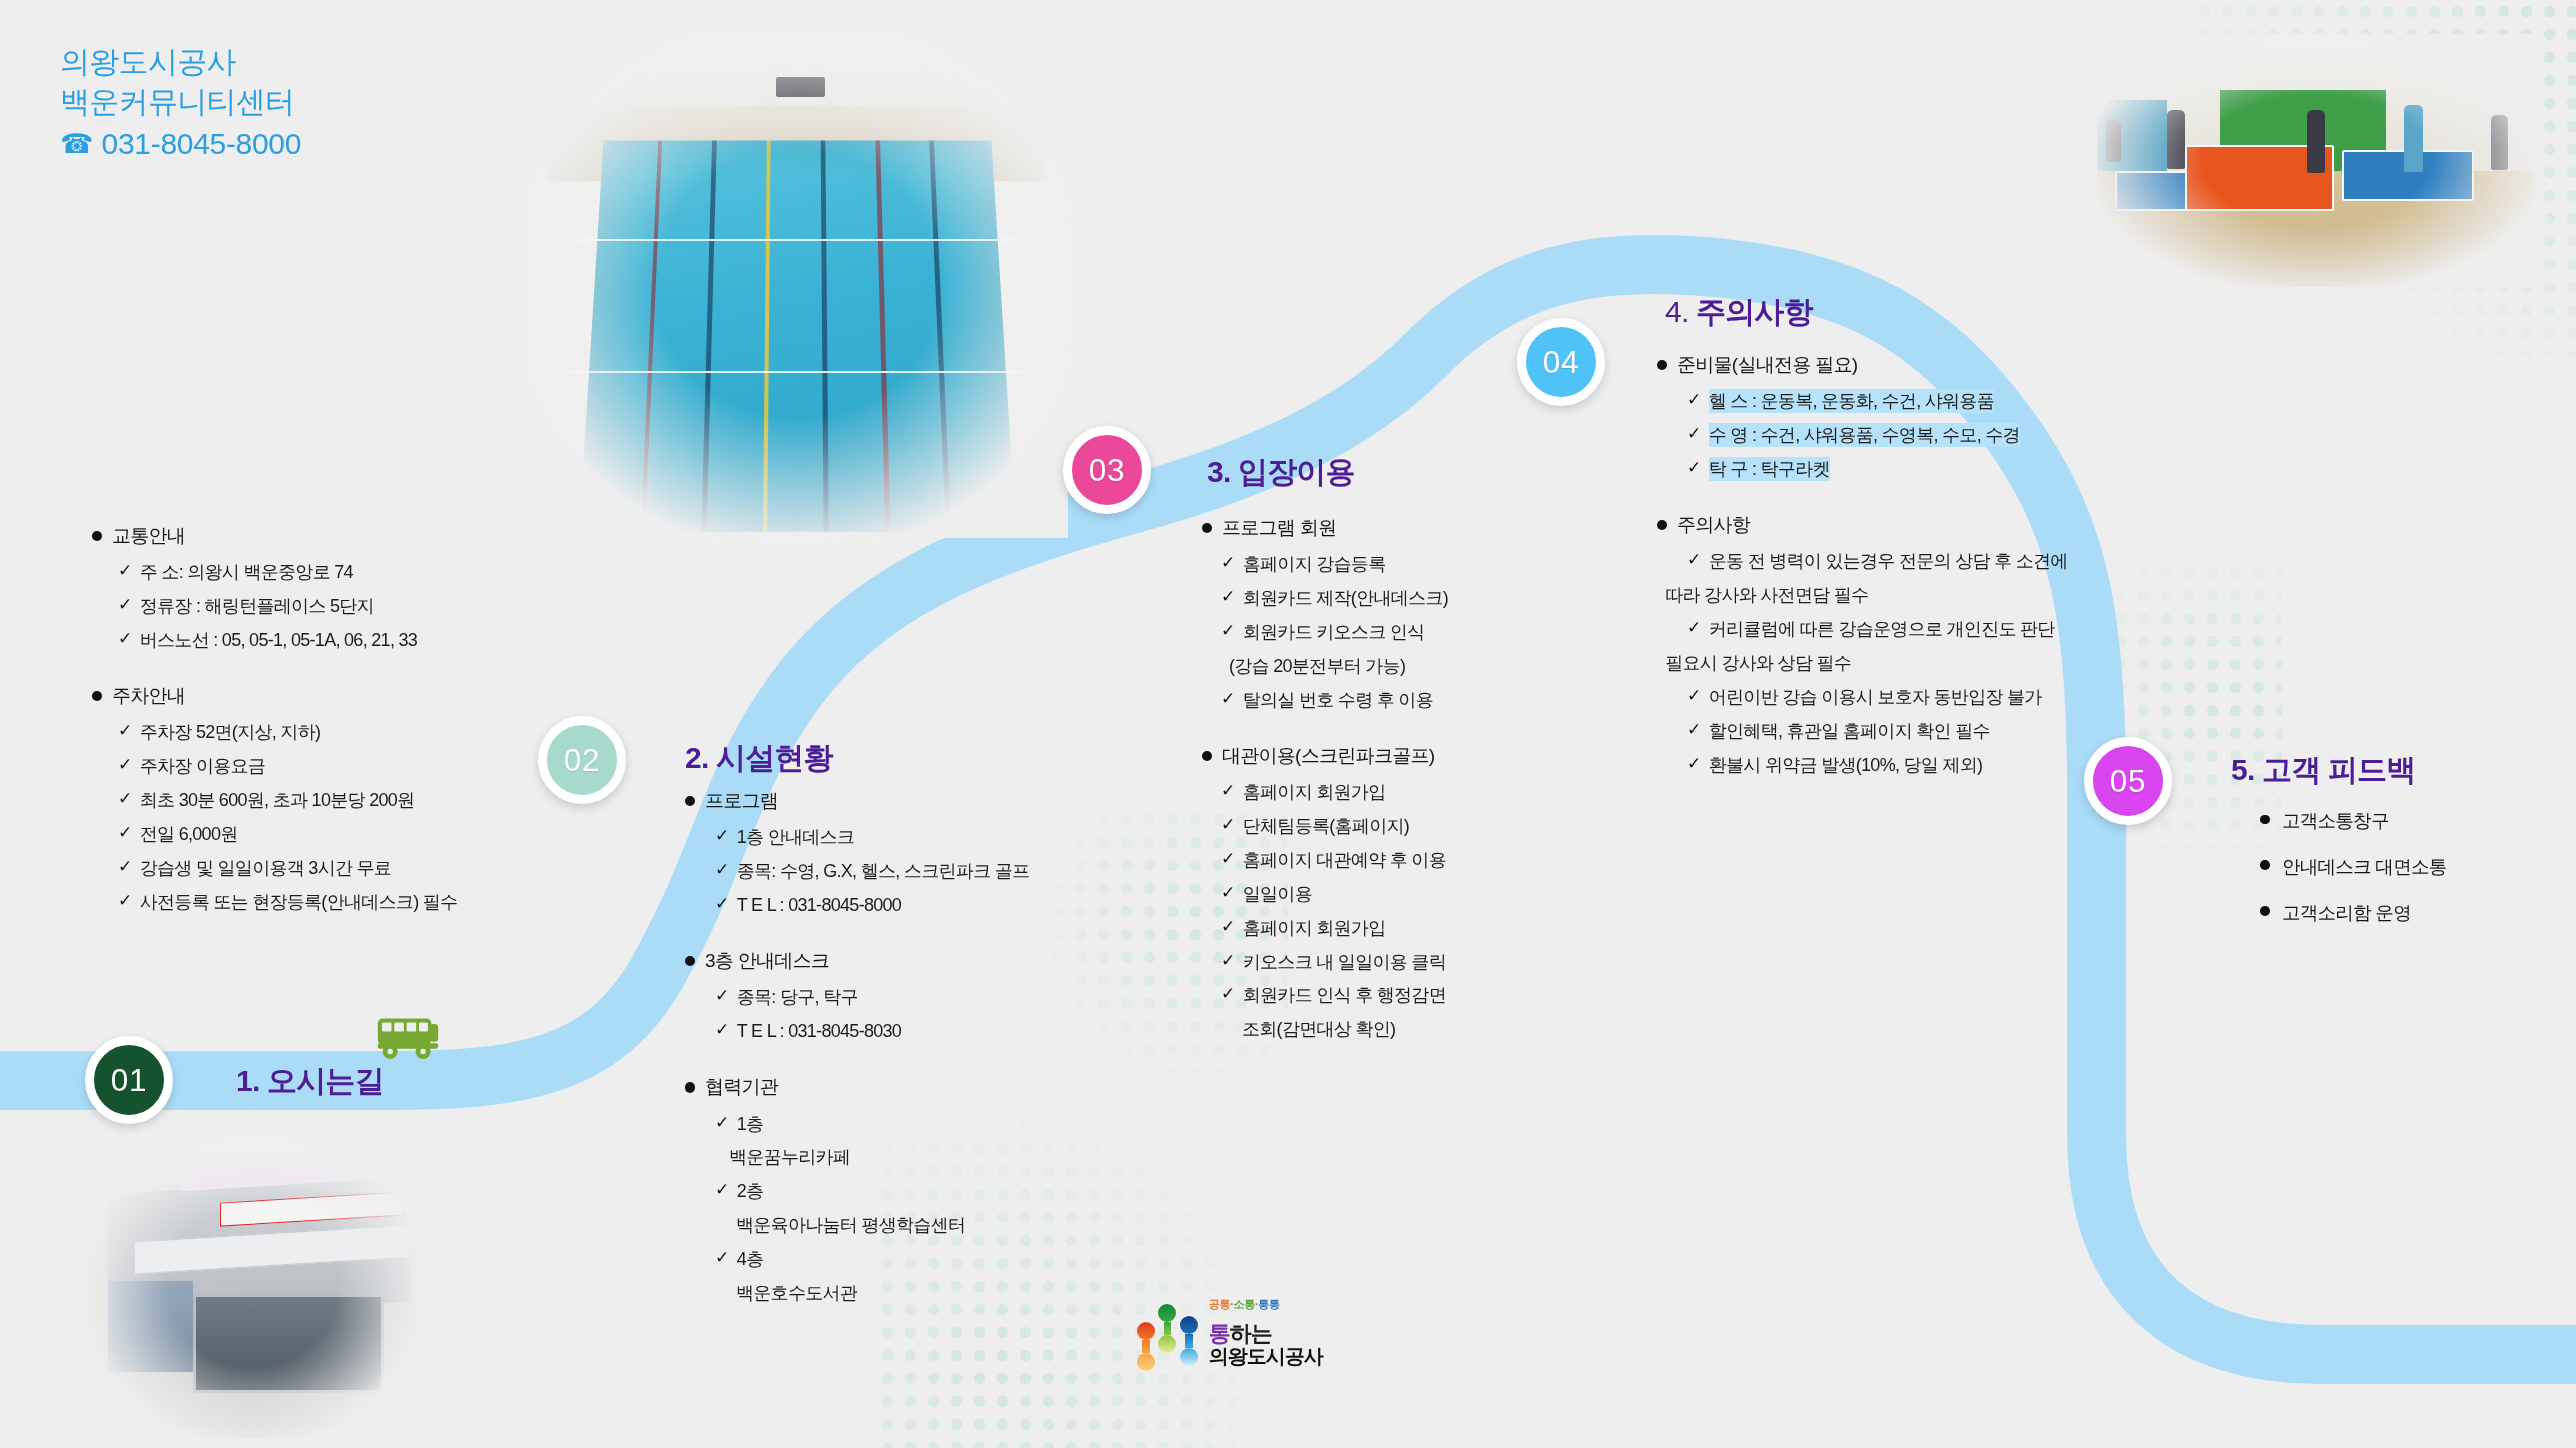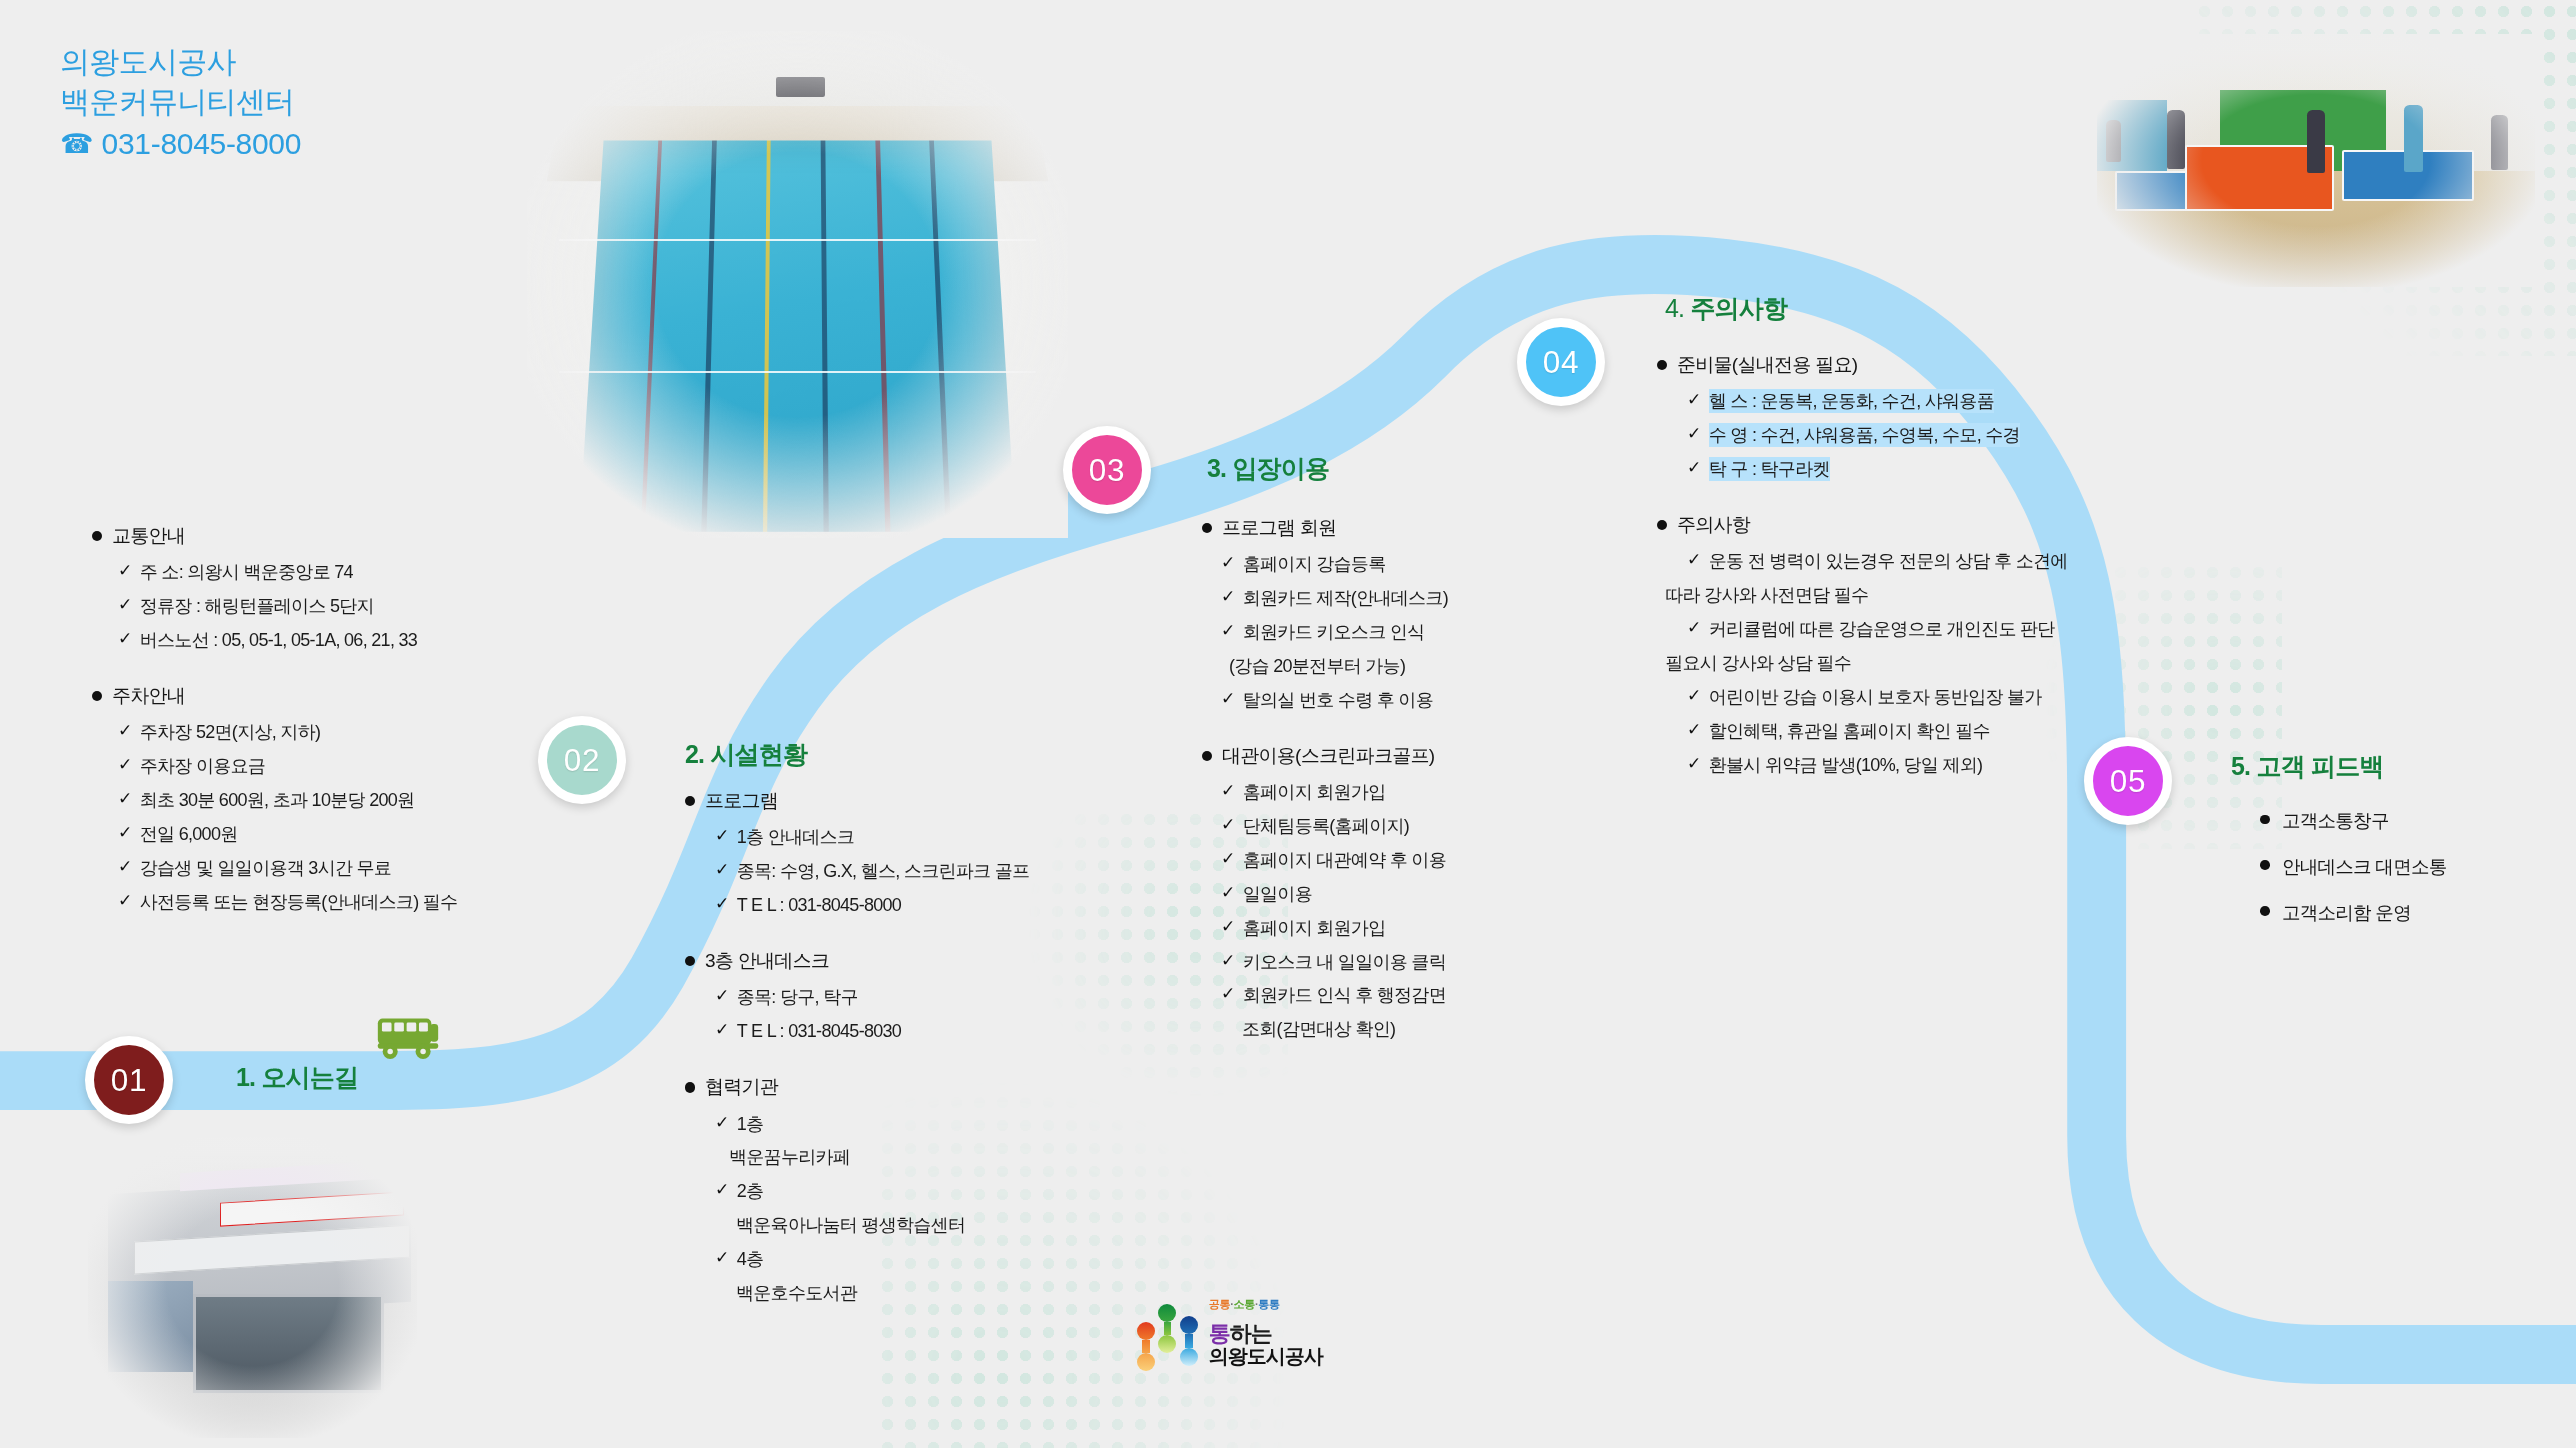--- a/index.html
+++ b/index.html
@@ -106,29 +106,29 @@
     background:linear-gradient(180deg,#d2d2d2,#c2c2c2); }
 
   
   .badge {
     position:absolute; border-radius:50%; display:flex; align-items:center; justify-content:center;
     color:#ffffff; font-size:31.5px; letter-spacing:0.7px; font-weight:400;
     border:9px solid #ffffff;
     box-shadow:0 3.4px 9.6px rgba(0,0,0,.16);
     text-shadow:0 0.7px 1.4px rgba(0,0,0,.12);
   }
-  #badge01 { left:85px; top:1036px; width:88px; height:88px; background:#7f1d1d; }
+  #badge01 { left:85px; top:1036px; width:88px; height:88px; background:#14532d; }
   #badge02 { left:538px; top:716px; width:88px; height:88px; background:#a8d9cd; }
   #badge03 { left:1063px; top:426px; width:88px; height:88px; background:#ec4899; }
   #badge04 { left:1517px; top:318px; width:88px; height:88px; background:#4fc3f7; }
   #badge05 { left:2084px; top:737px; width:88px; height:88px; background:#d946ef; }
 
   
   .sec-title {
-    position:absolute; font-size:25px; font-weight:bold; color:#15803d;
+    position:absolute; font-size:30px; font-weight:bold; color:#4c1d95;
     letter-spacing:-0.8px; white-space:nowrap;
   }
   #t1 { left:236px; top:1061px; }
   #t2 { left:685px; top:738px; }
   #t3 { left:1207px; top:452px; }
   #t4 { left:1665px; top:292px; font-weight:normal; }
   #t4 b { font-weight:bold; }
   #t5 { left:2231px; top:750px; }
 
   

